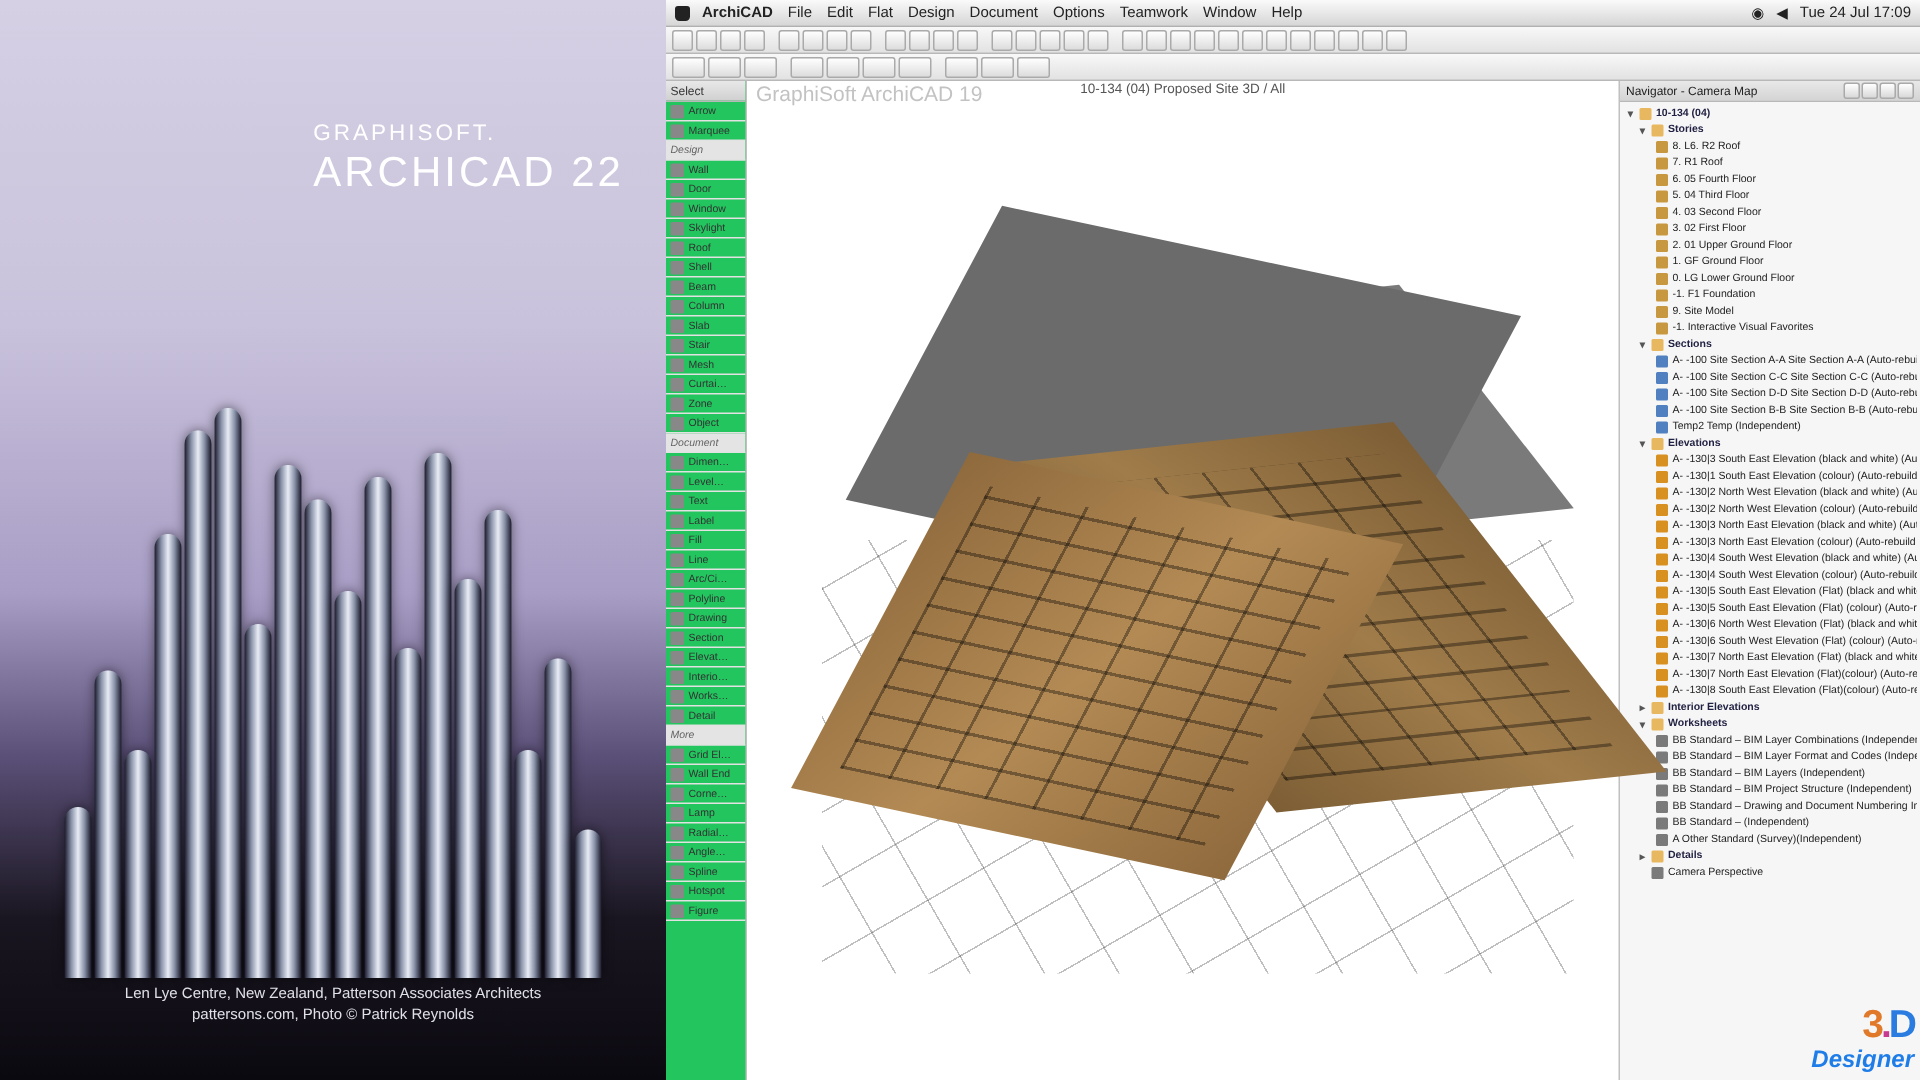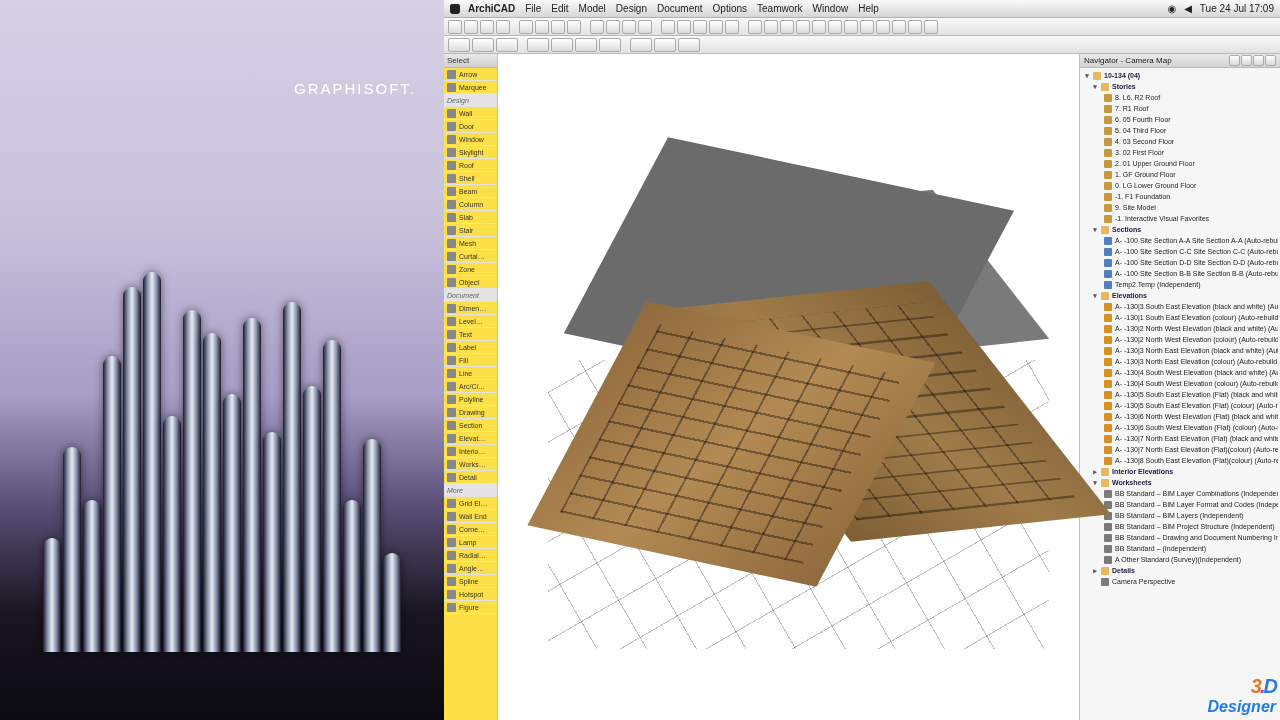--- a/index.html
+++ b/index.html
@@ -28,21 +28,21 @@
 
 .toolbar { height: 18px; background: linear-gradient(#f8f8f8,#e2e2e2); border-bottom: 1px solid #b8b8b8; display: flex; align-items: center; padding: 0 4px; gap: 2px; }
 .toolbar .toolbtn { width: 14px; height: 14px; background: linear-gradient(#fff,#dcdcdc); border: 1px solid #aaa; border-radius: 2px; }
 .toolbar .sep { width: 5px; }
 .toolbar-b { height: 18px; }
 .toolbar-b .toolbtn { width: 22px; }
 
 
 .body-row { flex: 1; display: flex; min-height: 0; }
 
-.toolbox { width: 54px; background: #fde047; border-right: 1px solid #c0c0c0; display: flex; flex-direction: column; overflow: hidden; }
+.toolbox { width: 54px; background: #22c55e; border-right: 1px solid #c0c0c0; display: flex; flex-direction: column; overflow: hidden; }
 .tool-header { height: 14px; background: linear-gradient(#e8e8e8,#d0d0d0); border-bottom: 1px solid #b8b8b8; font-size: 8px; display:flex; align-items:center; padding-left: 3px; color:#333;}
 .tool-item { height: 13px; display: flex; align-items: center; padding-left: 3px; font-size: 7px; color: #333; border-bottom: 1px solid #e2e2e2; cursor: pointer; gap: 3px; }
 .tool-item .ticon { width: 9px; height: 9px; background: #888; border-radius: 1px; flex-shrink: 0; }
 .tool-item.group { background: #e4e4e4; font-style: italic; color: #666; }
 
 .viewport { flex: 1; background: #fff; position: relative; border-right: 1px solid #c0c0c0; }
 .view-title-bar { position: absolute; top: 0; left: 0; right: 0; height: 14px; display:flex; align-items:center; }
 .view-wm { position: absolute; top: 0; left: 6px; font-size: 14px; color: rgba(80,80,80,0.35); font-weight: 500; }
 .view-title { position: absolute; top: 0; left: 50%; transform: translateX(-50%); font-size: 9px; color: #555; }
 .building-3d { position: absolute; top: 120px; left: 60px; right: 40px; bottom: 80px; }
@@ -65,31 +65,32 @@
 .tree-item.section { font-weight: bold; color: #224; }
 .tree-item .ticon { width: 8px; height: 8px; flex-shrink: 0; }
 .ti-folder { background: #e8b860; border-radius: 1px; }
 .ti-story { background: #c89840; border-radius: 1px; }
 .ti-sec { background: #5080c0; border-radius: 1px; }
 .ti-elev { background: #d89020; border-radius: 1px; }
 .ti-wk { background: #7a7a7a; border-radius: 1px; }
 .tree-item .disc { width: 6px; text-align: center; color: #555; font-size: 7px; }
 
 .designer-logo { position: absolute; right: 4px; bottom: 4px; text-align: right; }
-.designer-logo .d3 { font-size: 20px; font-weight: 900; font-style: italic; letter-spacing: -2px; }
+.designer-logo .d3 { font-size: 26px; font-weight: 900; letter-spacing: -2px; }
 .d3 .a { color: #e07a2a; } .d3 .b { color: #c83a92; } .d3 .c { color: #2a7ce0; }
 .designer-logo .sub { font-size: 16px; font-weight: 900; font-style: italic; color: #1f7de8; letter-spacing: 0; }
 </style>
 </head>
 <body>
 
 <div class="splash-panel">
   <div class="splash-inner">
     <div class="splash-title">
       <div class="splash-brand">GRAPHISOFT.</div>
+      <div class="splash-product">ARCHICAD 22</div>
     </div>
     <div class="splash-building">
       <div class="tube" style="height:30%"></div>
         <div class="tube" style="height:54%"></div>
         <div class="tube" style="height:40%"></div>
       <div class="tube" style="height:78%"></div>
         <div class="tube" style="height:96%"></div>
         <div class="tube" style="height:100%"></div>
       <div class="tube" style="height:62%"></div>
         <div class="tube" style="height:90%"></div>
@@ -97,32 +98,36 @@
       <div class="tube" style="height:68%"></div>
         <div class="tube" style="height:88%"></div>
         <div class="tube" style="height:58%"></div>
       <div class="tube" style="height:92%"></div>
         <div class="tube" style="height:70%"></div>
         <div class="tube" style="height:82%"></div>
       <div class="tube" style="height:40%"></div>
         <div class="tube" style="height:56%"></div>
         <div class="tube" style="height:26%"></div>
     </div>
+    <div class="splash-credit">
+      <div>Len Lye Centre, New Zealand, Patterson Associates Architects</div>
+      <div>pattersons.com, Photo © Patrick Reynolds</div>
+    </div>
   </div>
 </div>
 
 <div class="app-panel">
 
   <div class="menubar">
     <span class="apple"></span>
     <span style="font-weight:bold">ArchiCAD</span>
     <span class="items" style="margin-left:10px">
       <span>File</span>
       <span>Edit</span>
-      <span>Model</span>
+      <span>Flat</span>
       <span>Design</span>
       <span>Document</span>
       <span>Options</span>
       <span>Teamwork</span>
       <span>Window</span>
       <span>Help</span>
     </span>
     <span class="spacer"></span>
     <span class="right">
       <span>◉</span>
@@ -352,20 +357,24 @@
             <span>Hotspot</span>
           </div>
           <div class="tool-item">
             <span class="ticon"></span>
             <span>Figure</span>
           </div>
         </div>
     </div>
 
     <div class="viewport">
+      <div class="view-title-bar">
+        <div class="view-wm">GraphiSoft ArchiCAD 19</div>
+        <div class="view-title">10-134 (04) Proposed Site 3D / All</div>
+      </div>
       <div class="building-3d">
         <div class="gridlines"></div>
         <div class="b3d-wing"></div>
         <div class="b3d-roof"></div>
         <div class="b3d-facade2">
             <div class="b3d-windows"></div>
           </div>
         <div class="b3d-facade">
             <div class="b3d-windows"></div>
           </div>

